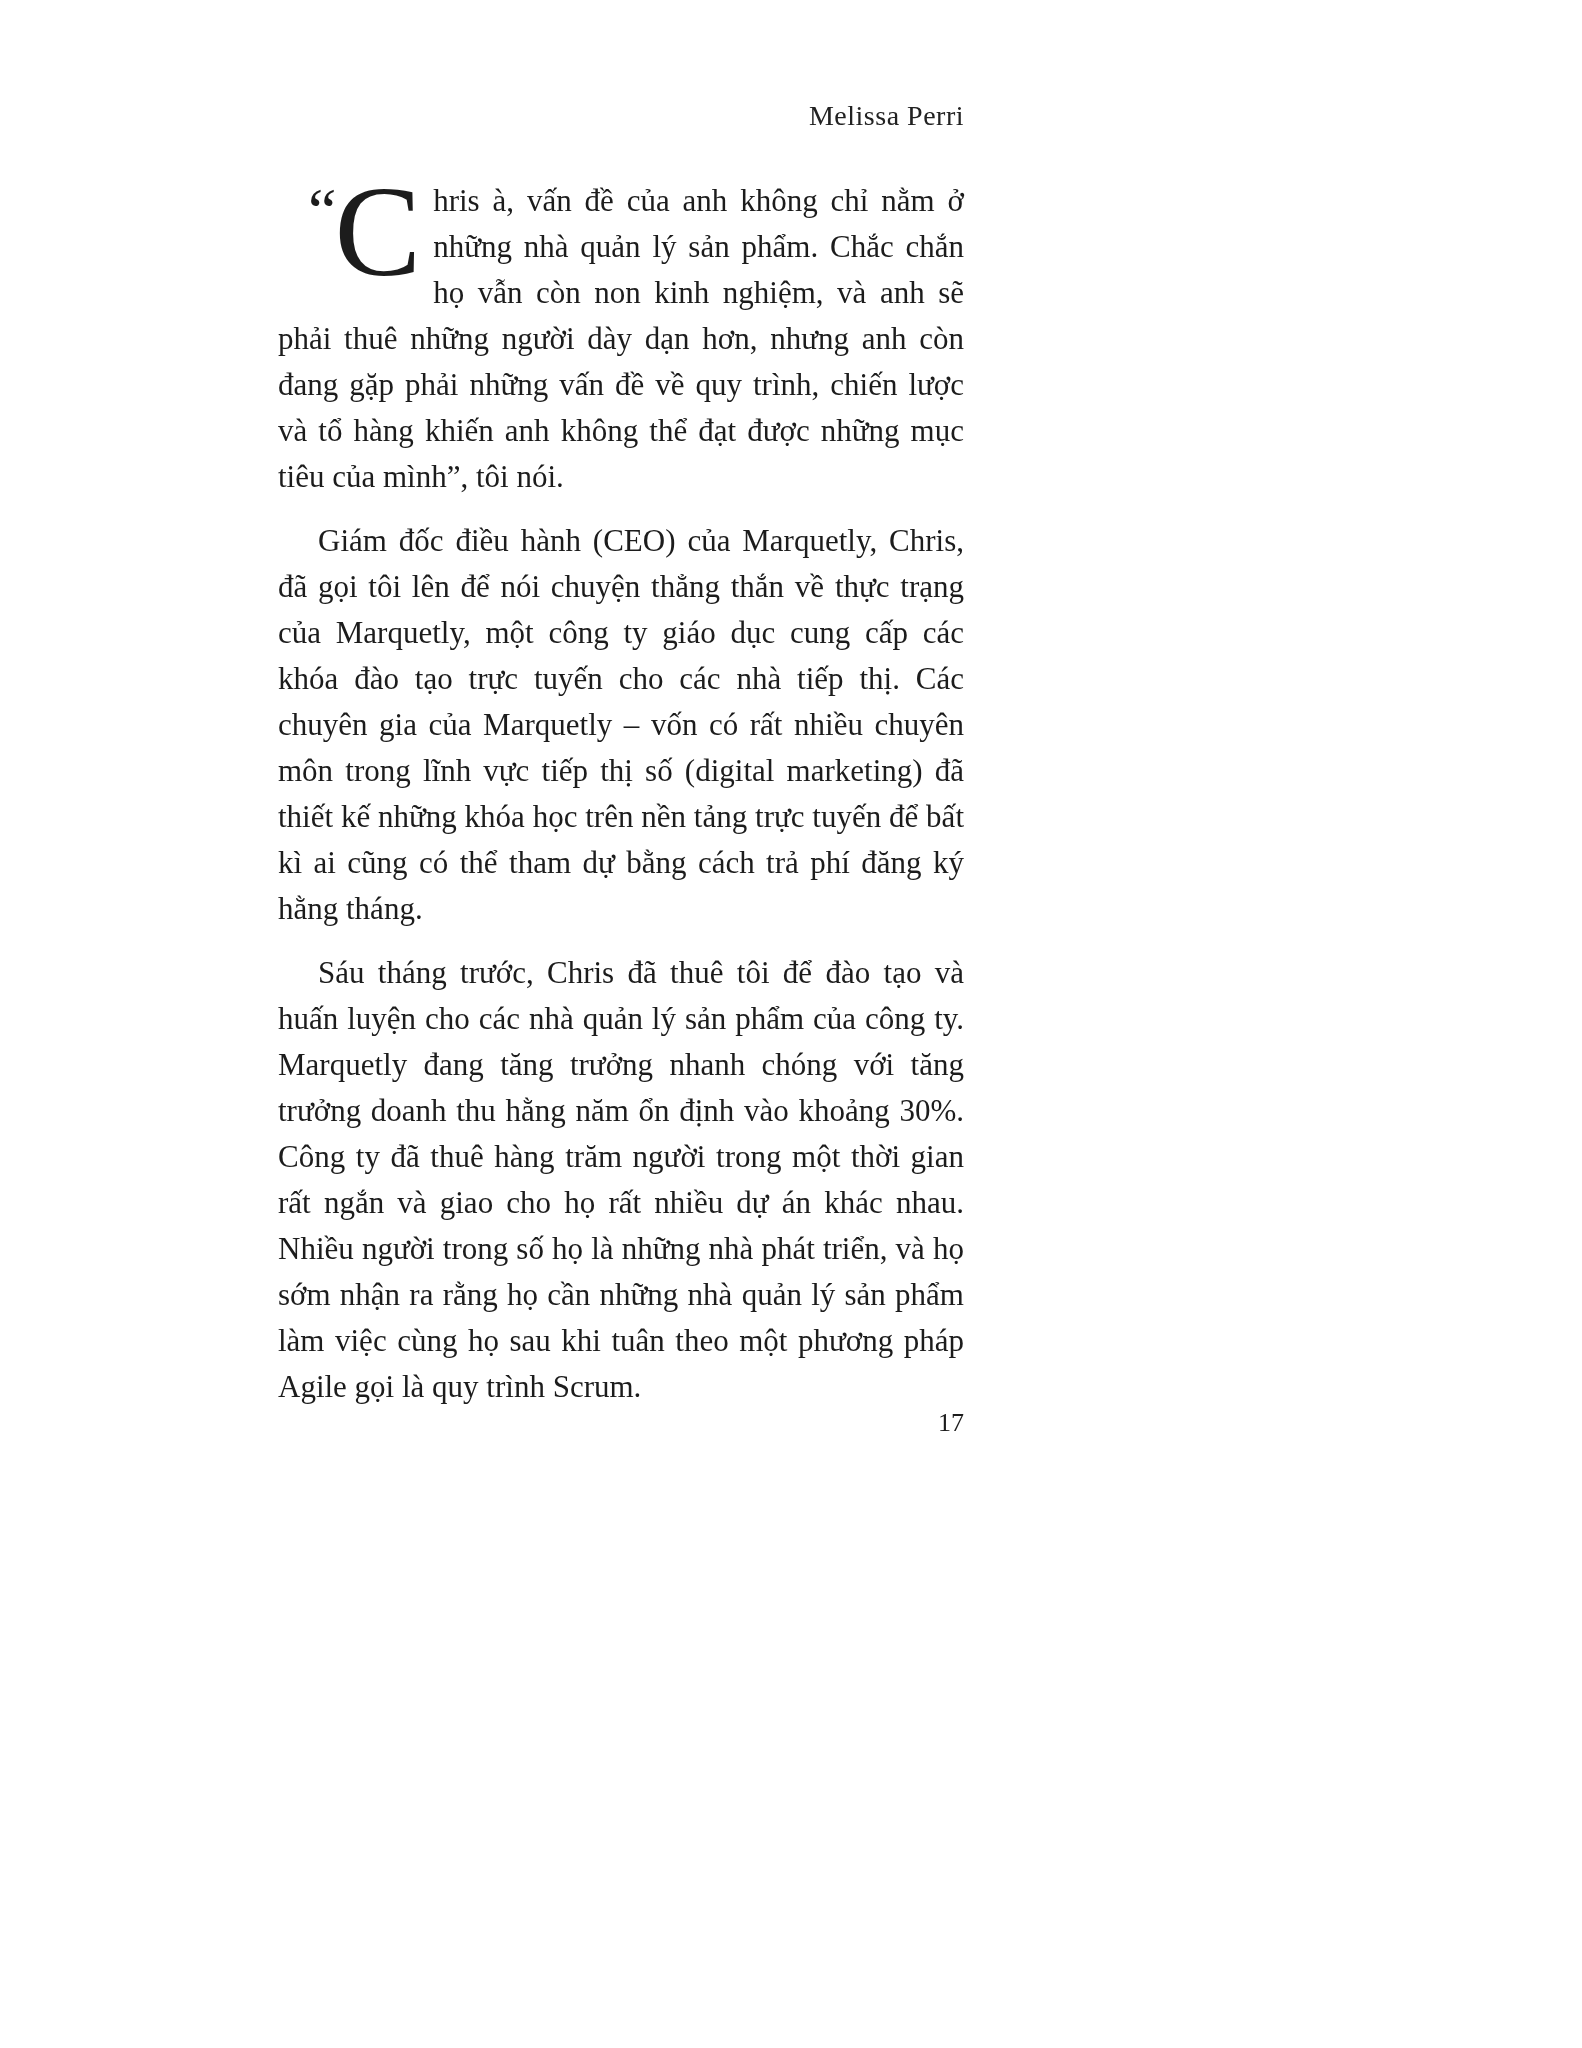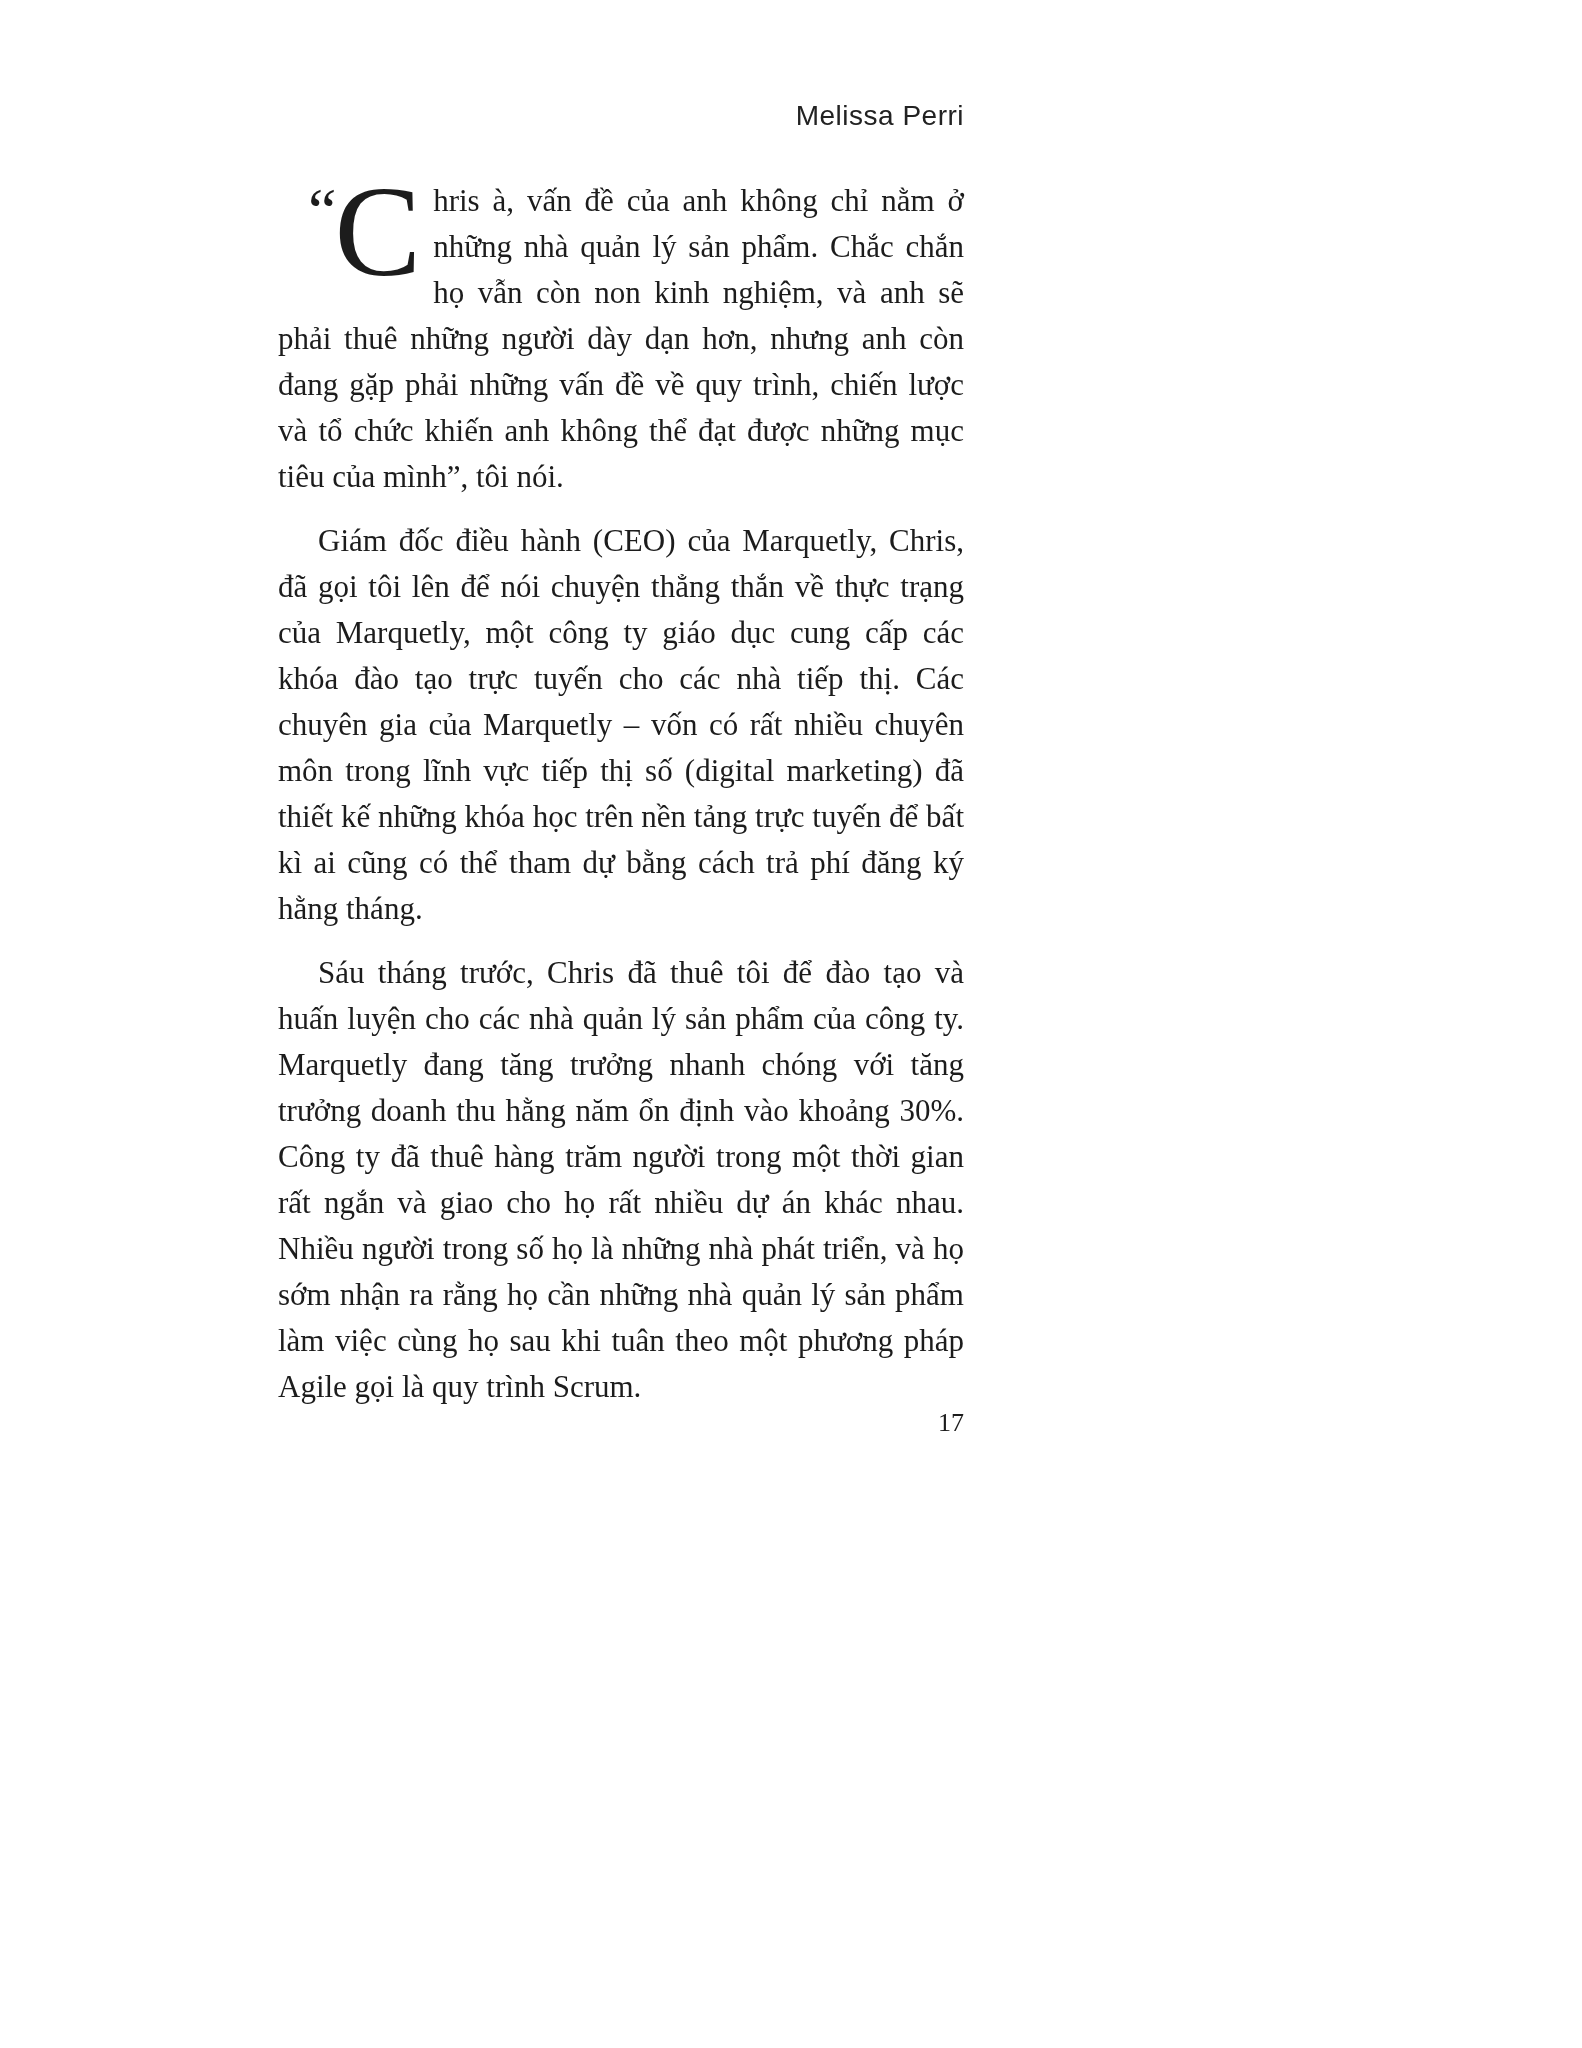--- a/index.html
+++ b/index.html
@@ -20,21 +20,21 @@
 
   .content {
     position: absolute;
     left: 278px;
     top: 100px;
     width: 686px;
   }
 
   .running-head {
     text-align: right;
-    font-family: Liberation Sans, sans-serif;
+    font-family: Liberation Serif, serif;
     font-weight: 400;
     font-size: 28px;
     letter-spacing: 0.5px;
     color: #222222;
     margin-bottom: 46px;
   }
 
   .para {
     font-size: 31px;
     line-height: 46px;
@@ -87,21 +87,21 @@
 <div class="page">
 
   <div class="content">
 
     <div class="running-head">Melissa Perri</div>
 
     <p class="para first">
       <span class="dc-float">
           <span class="quote-mark">“</span>
           <span class="drop-cap">C</span>
-        </span><span>hris à, vấn đề của anh không chỉ nằm ở những nhà quản lý sản phẩm. Chắc chắn họ vẫn còn non kinh nghiệm, và anh sẽ phải thuê những người dày dạn hơn, nhưng anh còn đang gặp phải những vấn đề về quy trình, chiến lược và tổ chức khiến anh không thể đạt được những mục tiêu của mình”, tôi nói.</span>
+        </span><span>hris à, vấn đề của anh không chỉ nằm ở những nhà quản lý sản phẩm. Chắc chắn họ vẫn còn non kinh nghiệm, và anh sẽ phải thuê những người dày dạn hơn, nhưng anh còn đang gặp phải những vấn đề về quy trình, chiến lược và tổ hàng khiến anh không thể đạt được những mục tiêu của mình”, tôi nói.</span>
     </p>
 
     <p class="para indent">Giám đốc điều hành (CEO) của Marquetly, Chris, đã gọi tôi lên để nói chuyện thẳng thắn về thực trạng của Marquetly, một công ty giáo dục cung cấp các khóa đào tạo trực tuyến cho các nhà tiếp thị. Các chuyên gia của Marquetly – vốn có rất nhiều chuyên môn trong lĩnh vực tiếp thị số (digital marketing) đã thiết kế những khóa học trên nền tảng trực tuyến để bất kì ai cũng có thể tham dự bằng cách trả phí đăng ký hằng tháng.</p>
 
     <p class="para indent">Sáu tháng trước, Chris đã thuê tôi để đào tạo và huấn luyện cho các nhà quản lý sản phẩm của công ty. Marquetly đang tăng trưởng nhanh chóng với tăng trưởng doanh thu hằng năm ổn định vào khoảng 30%. Công ty đã thuê hàng trăm người trong một thời gian rất ngắn và giao cho họ rất nhiều dự án khác nhau. Nhiều người trong số họ là những nhà phát triển, và họ sớm nhận ra rằng họ cần những nhà quản lý sản phẩm làm việc cùng họ sau khi tuân theo một phương pháp Agile gọi là quy trình Scrum.</p>
 
   </div>
 
   <div class="page-number">17</div>
 

